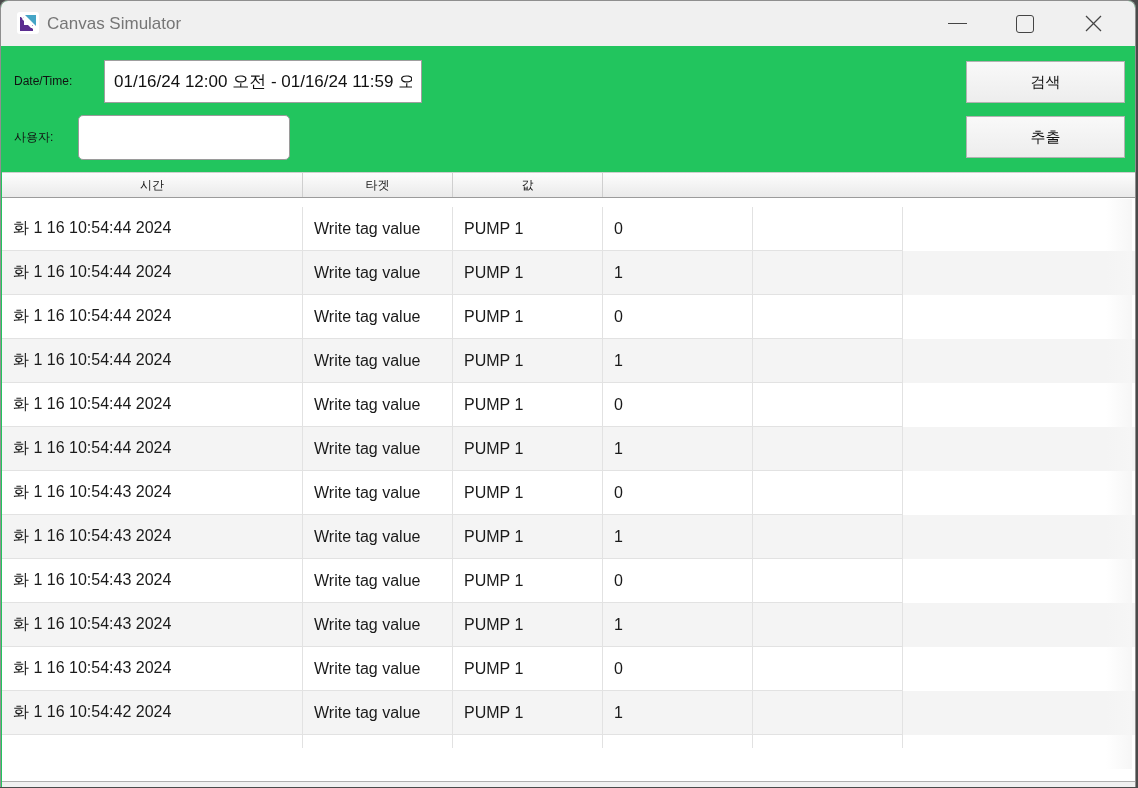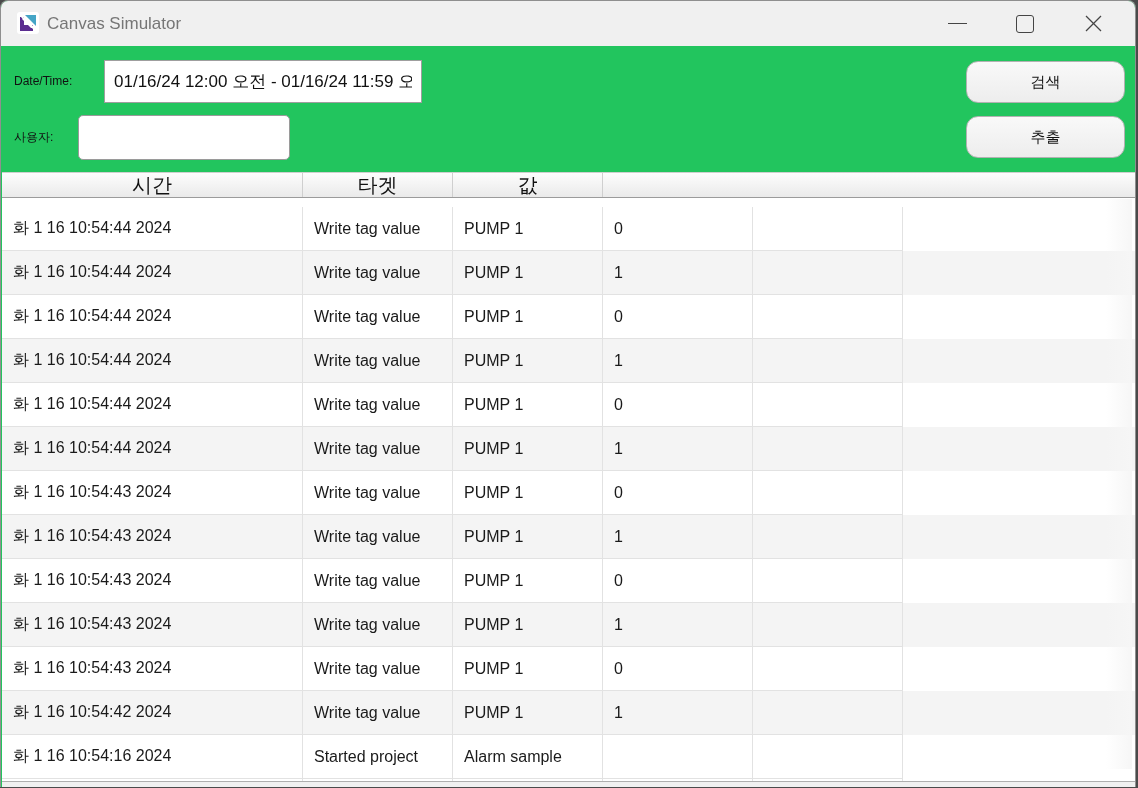--- a/index.html
+++ b/index.html
@@ -35,37 +35,37 @@
     border:1px solid #9f9f9f;background:#fff;font-size:17px;color:#111;
     padding:0 9px;font-family:"Liberation Sans",sans-serif;border-radius:0;
   }
   .input-user{
     position:absolute;left:77px;top:114px;width:212px;height:45px;box-sizing:border-box;
     border:1px solid #9a9a9a;background:#fff;font-size:16px;color:#111;
     padding:0 9px;font-family:"Liberation Sans",sans-serif;border-radius:5px;
   }
   .btn{
     position:absolute;left:965px;width:159px;height:42px;box-sizing:border-box;
-    border:1px solid #b2b2b2;border-radius:12px;
+    border:1px solid #b2b2b2;border-radius:0;
     background:linear-gradient(#f9f9f9,#ededed);
     font-size:15px;color:#111;font-family:"Liberation Sans",sans-serif;cursor:default;
   }
   .btn-search{top:60px;}
   .btn-extract{top:115px;}
   
   .table-area{position:absolute;left:1px;top:171px;width:1134px;bottom:0;background:#fff;}
   .thead{
     position:absolute;left:0;top:0;width:100%;height:26px;
     background:linear-gradient(#fdfdfd,#eaeaea);
     border-top:1px solid #cfcfcf;border-bottom:1px solid #9b9b9b;
     display:flex;box-sizing:border-box;
   }
   .th{
     height:100%;display:flex;align-items:center;justify-content:center;
-    font-size:20px;color:#111;border-right:1px solid #cfcfcf;box-sizing:border-box;
+    font-size:12px;color:#111;border-right:1px solid #cfcfcf;box-sizing:border-box;
   }
   .c0{width:301px;} .c1{width:150px;} .c2{width:150px;} .c3{width:150px;} .c4{width:150px;}
   .th-filler{flex:1;border-right:none;}
   .tbody{position:absolute;left:0;top:27px;width:100%;margin-top:8px;}
   .trow{display:flex;height:44px;background:#fff;box-sizing:border-box;}
   .trow.alt{background:#f4f4f4;}
   .tcell{
     height:100%;display:flex;align-items:center;
     font-size:16px;color:#1a1a1a;box-sizing:border-box;
     border-right:1px solid #e2e2e2;border-bottom:1px solid #e2e2e2;
@@ -206,27 +206,20 @@
           <div class="tcell c3">0</div>
           <div class="tcell c4"></div>
         </div>
         <div class="trow alt">
           <div class="tcell c0">화 1 16 10:54:42 2024</div>
           <div class="tcell c1">Write tag value</div>
           <div class="tcell c2">PUMP 1</div>
           <div class="tcell c3">1</div>
           <div class="tcell c4"></div>
         </div>
-        <div class="trow">
-          <div class="tcell c0">화 1 16 10:54:16 2024</div>
-          <div class="tcell c1">Started project</div>
-          <div class="tcell c2">Alarm sample</div>
-          <div class="tcell c3"></div>
-          <div class="tcell c4"></div>
-        </div>
         <div class="partial-row">
           <div class="pcell c0"></div>
           <div class="pcell c1"></div>
           <div class="pcell c2"></div>
           <div class="pcell c3"></div>
           <div class="pcell c4"></div>
         </div>
       </div>
     <div class="v-scroll"></div>
     <div class="bottom-strip"></div>

